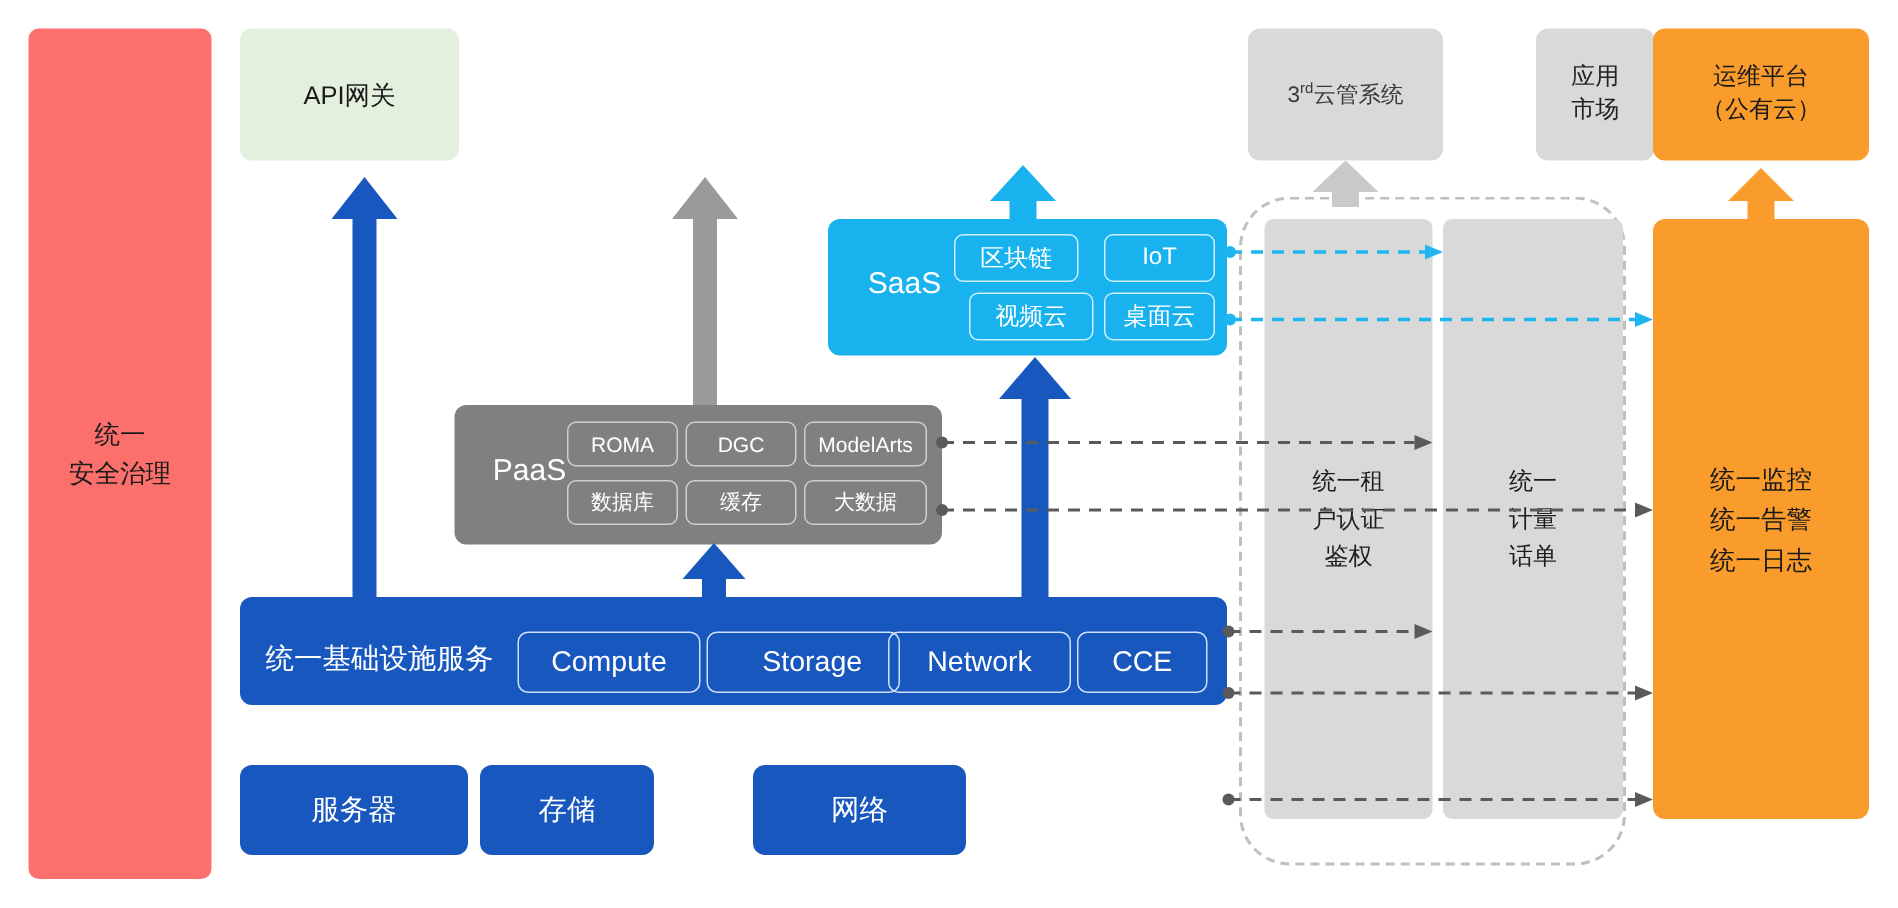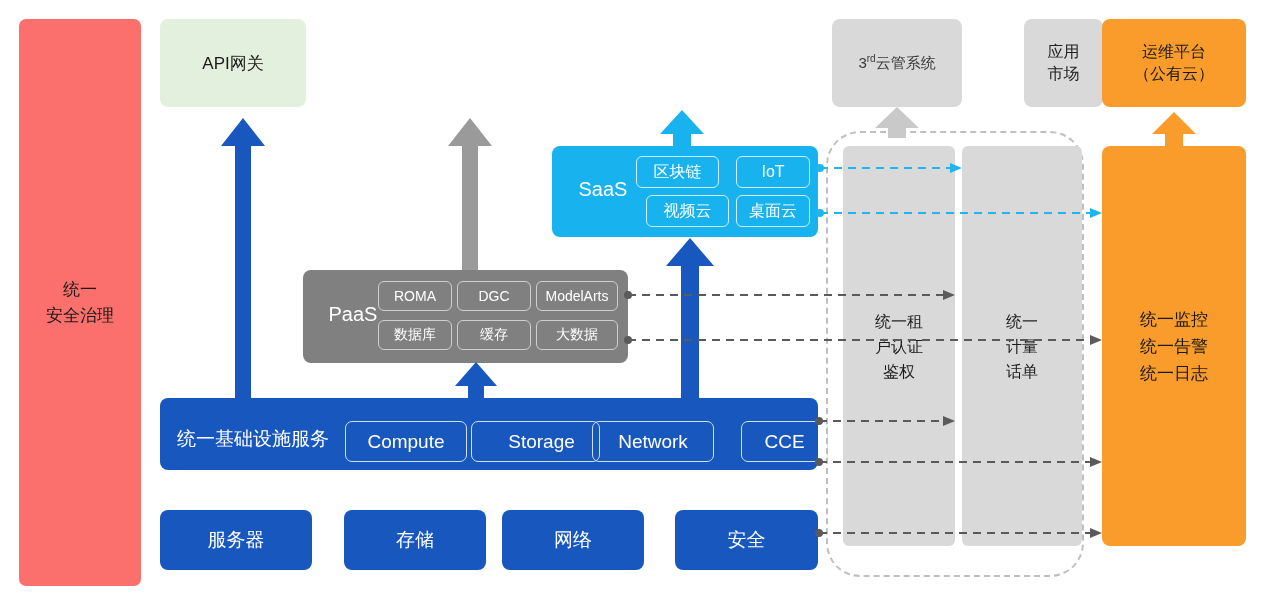--- a/index.html
+++ b/index.html
@@ -65,27 +65,27 @@
   #paas-chip-5{left:233px;top:50px;width:80px;}
 
   
   #infra-bar{left:160px;top:398px;width:658px;height:72px;background:#1857BE;border-radius:8px;display:block;}
   #infra-bar .infra-label{position:absolute;left:17px;top:28px;color:#fff;font-size:19px;}
   .infra-chip{position:absolute;top:23px;height:39px;border:1.6px solid #cfe0f7;border-radius:7px;
       color:#fff;font-size:19px;display:flex;align-items:center;justify-content:center;}
   #infra-chip-0{left:185px;width:120px;}
   #infra-chip-1{left:311px;width:115px;padding-left:12px;}
   #infra-chip-2{left:432px;width:120px;}
-  #infra-chip-3{left:558px;width:85px;margin-left:23px;}
+  #infra-chip-3{left:558px;width:85px;}
 
   
   .hw-box{position:absolute;top:510px;height:60px;background:#1857BE;border-radius:8px;color:#fff;
       font-size:19px;display:flex;align-items:center;justify-content:center;}
   #hw-0{left:160px;width:152px;font-family:Liberation Mono, monospace;}
-  #hw-1{left:344px;width:142px;text-align:center;}
+  #hw-1{left:320px;width:116px;text-align:center;}
   #hw-2{left:502px;width:142px;}
   #hw-3{left:675px;width:143px;}
 
   
   #shared-container{position:absolute;left:826px;top:131px;width:258px;height:446px;
       border:2.5px dashed #BFBFBF;border-radius:34px;box-sizing:border-box;}
   .shared-col{position:absolute;background:#D9D9D9;border-radius:6px;
       display:flex;align-items:center;justify-content:center;text-align:center;
       color:#1d1d1d;font-size:16px;line-height:25px;}
   #shared-col-0{left:843px;top:146px;width:112px;height:400px;}
@@ -156,21 +156,20 @@
     <div class="infra-label">统一基础设施服务</div>
     <div class="infra-chip" id="infra-chip-0">Compute</div>
     <div class="infra-chip" id="infra-chip-1">Storage</div>
     <div class="infra-chip" id="infra-chip-2">Network</div>
     <div class="infra-chip" id="infra-chip-3">CCE</div>
   </div>
 
   <div class="hw-box" id="hw-0">服务器</div>
   <div class="hw-box" id="hw-1">存储</div>
   <div class="hw-box" id="hw-2">网络</div>
-  <div class="hw-box" id="hw-3">安全</div>
 
   <div id="shared-container"></div>
   <div class="shared-col" id="shared-col-0">
     <div>
       <div>统一租</div>
       <div>户认证</div>
       <div>鉴权</div>
     </div>
   </div>
   <div class="shared-col" id="shared-col-1">

